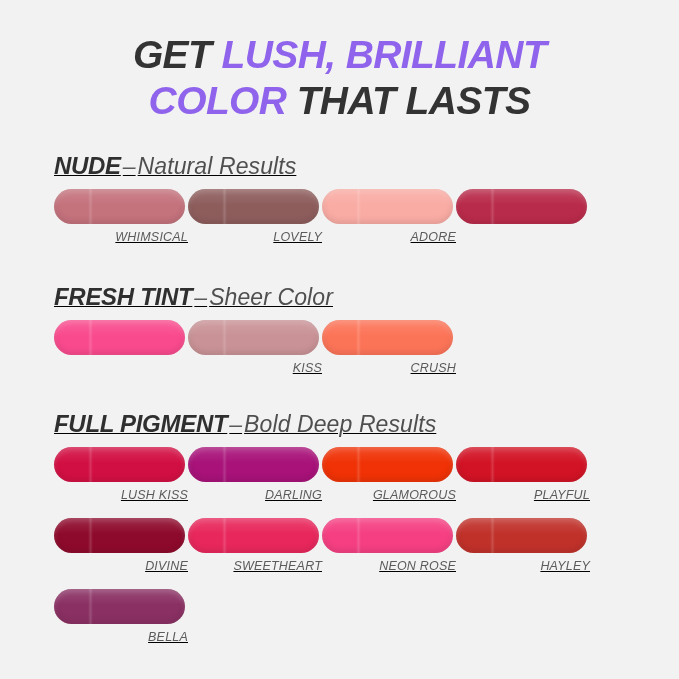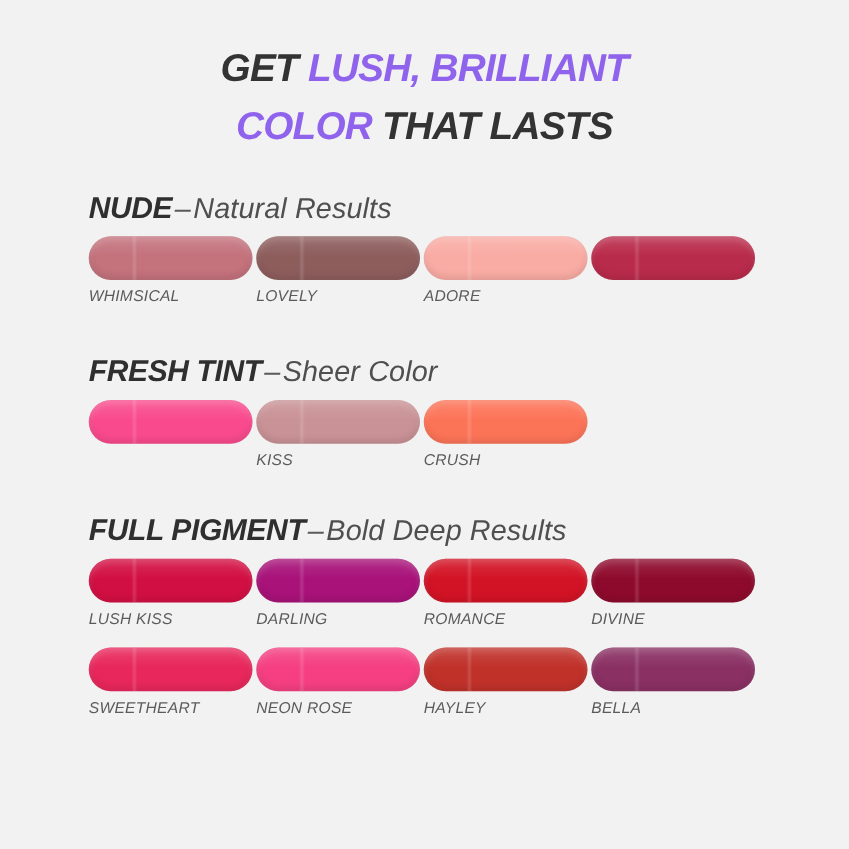--- a/index.html
+++ b/index.html
@@ -28,34 +28,35 @@
     position: absolute;
     top: 32px;
     left: 0;
     width: 679px;
     text-align: center;
   }
   .title-line {
     font-family: "Liberation Sans", sans-serif;
     font-weight: bold;
     font-style: italic;
-    font-size: 31px;
+    font-size: 39px;
     line-height: 46px;
     letter-spacing: -0.6px;
     color: #333333;
     white-space: nowrap;
   }
   .title-line .accent {
     color: #8f63ec;
   }
 
   
   .section {
     position: absolute;
-    left: 71px;
+    left: 54px;
+    text-decoration: underline;
   }
   .section-heading {
     white-space: nowrap;
     margin-bottom: 9px;
     height: 28px;
     line-height: 28px;
   }
   .section-heading .cat {
     font-family: "Liberation Sans", sans-serif;
     font-weight: bold;
@@ -125,20 +126,21 @@
   }
   .swatch-label {
     font-family: "Liberation Sans", sans-serif;
     font-style: italic;
     font-weight: normal;
     font-size: 12.5px;
     letter-spacing: 0.2px;
     color: #5b5b5b;
     margin-top: 6px;
     white-space: nowrap;
+    text-align: right;
   }
 </style>
 </head>
 <body style="background: rgb(242, 242, 242);">
 
 <div class="page">
 
   <div class="title-block">
     <div class="title-line"><span>GET </span><span class="accent">LUSH, BRILLIANT</span></div>
     <div class="title-line"><span class="accent">COLOR</span><span> THAT LASTS</span></div>
@@ -193,22 +195,26 @@
     <div class="swatch-grid" id="grid-2">
         <div class="swatch-cell">
           <div class="swatch" style="background: rgb(210, 15, 67);"></div>
           <div class="swatch-label">LUSH KISS</div>
         </div>
         <div class="swatch-cell">
           <div class="swatch" style="background: rgb(168, 18, 121);"></div>
           <div class="swatch-label">DARLING</div>
         </div>
         <div class="swatch-cell">
+          <div class="swatch" style="background: rgb(240, 50, 6);"></div>
+          <div class="swatch-label">GLAMOROUS</div>
+        </div>
+        <div class="swatch-cell">
           <div class="swatch" style="background: rgb(210, 19, 37);"></div>
-          <div class="swatch-label">ROMANCE</div>
+          <div class="swatch-label">PLAYFUL</div>
         </div>
         <div class="swatch-cell">
           <div class="swatch" style="background: rgb(142, 10, 44);"></div>
           <div class="swatch-label">DIVINE</div>
         </div>
         <div class="swatch-cell">
           <div class="swatch" style="background: rgb(232, 39, 92);"></div>
           <div class="swatch-label">SWEETHEART</div>
         </div>
         <div class="swatch-cell">

